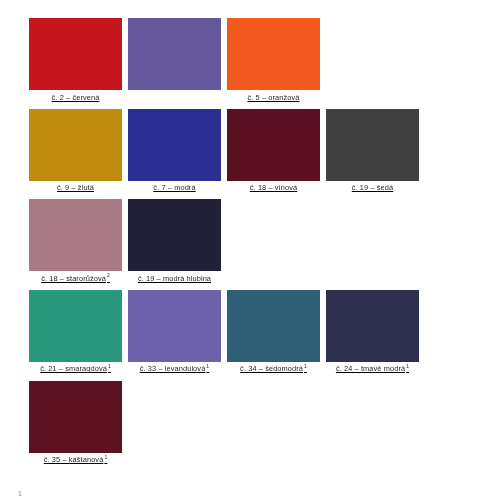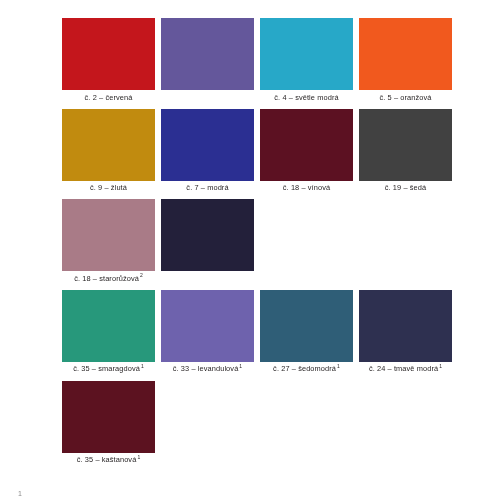--- a/index.html
+++ b/index.html
@@ -12,21 +12,22 @@
     background: #ffffff;
     font-family: "Liberation Sans", sans-serif;
     overflow: hidden;
   }
   .page {
     position: relative;
     width: 503px;
     height: 503px;
     background: #ffffff;
     box-sizing: border-box;
-    padding: 18px 42px 0 62px;
+    padding: 18px 42px 0 29px;
+    text-decoration: underline;
   }
   .swatch-grid {
     display: flex;
     flex-direction: column;
     gap: 0px;
   }
   .swatch-row {
     display: flex;
     flex-direction: row;
     gap: 6px;
@@ -75,24 +76,20 @@
 
     <div class="swatch-row">
       <div class="swatch-cell">
         <div class="swatch-color" style="background-color: rgb(196, 22, 28);"></div>
         <div class="swatch-caption"><span>č. 2 – červená</span></div>
       </div>
       <div class="swatch-cell">
         <div class="swatch-color" style="background-color: rgb(100, 87, 155);"></div>
       </div>
       <div class="swatch-cell">
-        <div class="swatch-color" style="background-color: rgb(39, 168, 200);"></div>
-        <div class="swatch-caption"><span>č. 4 – světle modrá</span></div>
-      </div>
-      <div class="swatch-cell">
         <div class="swatch-color" style="background-color: rgb(241, 89, 30);"></div>
         <div class="swatch-caption"><span>č. 5 – oranžová</span></div>
       </div>
     </div>
 
     <div class="swatch-row">
       <div class="swatch-cell">
         <div class="swatch-color" style="background-color: rgb(193, 139, 15);"></div>
         <div class="swatch-caption"><span>č. 9 – žlutá</span></div>
       </div>
@@ -110,35 +107,36 @@
       </div>
     </div>
 
     <div class="swatch-row">
       <div class="swatch-cell">
         <div class="swatch-color" style="background-color: rgb(169, 123, 135);"></div>
         <div class="swatch-caption"><span>č. 18 – starorůžová</span><sup>2</sup></div>
       </div>
       <div class="swatch-cell">
         <div class="swatch-color" style="background-color: rgb(35, 32, 58);"></div>
+        <div class="swatch-caption"><span>č. 19 – modrá hlubina</span></div>
       </div>
     </div>
 
     <div class="swatch-row">
       <div class="swatch-cell">
         <div class="swatch-color" style="background-color: rgb(39, 152, 123);"></div>
-        <div class="swatch-caption"><span>č. 35 – smaragdová</span><sup>1</sup></div>
+        <div class="swatch-caption"><span>č. 21 – smaragdová</span><sup>1</sup></div>
       </div>
       <div class="swatch-cell">
         <div class="swatch-color" style="background-color: rgb(110, 98, 173);"></div>
         <div class="swatch-caption"><span>č. 33 – levandulová</span><sup>1</sup></div>
       </div>
       <div class="swatch-cell">
         <div class="swatch-color" style="background-color: rgb(47, 94, 119);"></div>
-        <div class="swatch-caption"><span>č. 27 – šedomodrá</span><sup>1</sup></div>
+        <div class="swatch-caption"><span>č. 34 – šedomodrá</span><sup>1</sup></div>
       </div>
       <div class="swatch-cell">
         <div class="swatch-color" style="background-color: rgb(46, 48, 80);"></div>
         <div class="swatch-caption"><span>č. 24 – tmavě modrá</span><sup>1</sup></div>
       </div>
     </div>
 
     <div class="swatch-row">
       <div class="swatch-cell">
         <div class="swatch-color" style="background-color: rgb(92, 18, 32);"></div>

